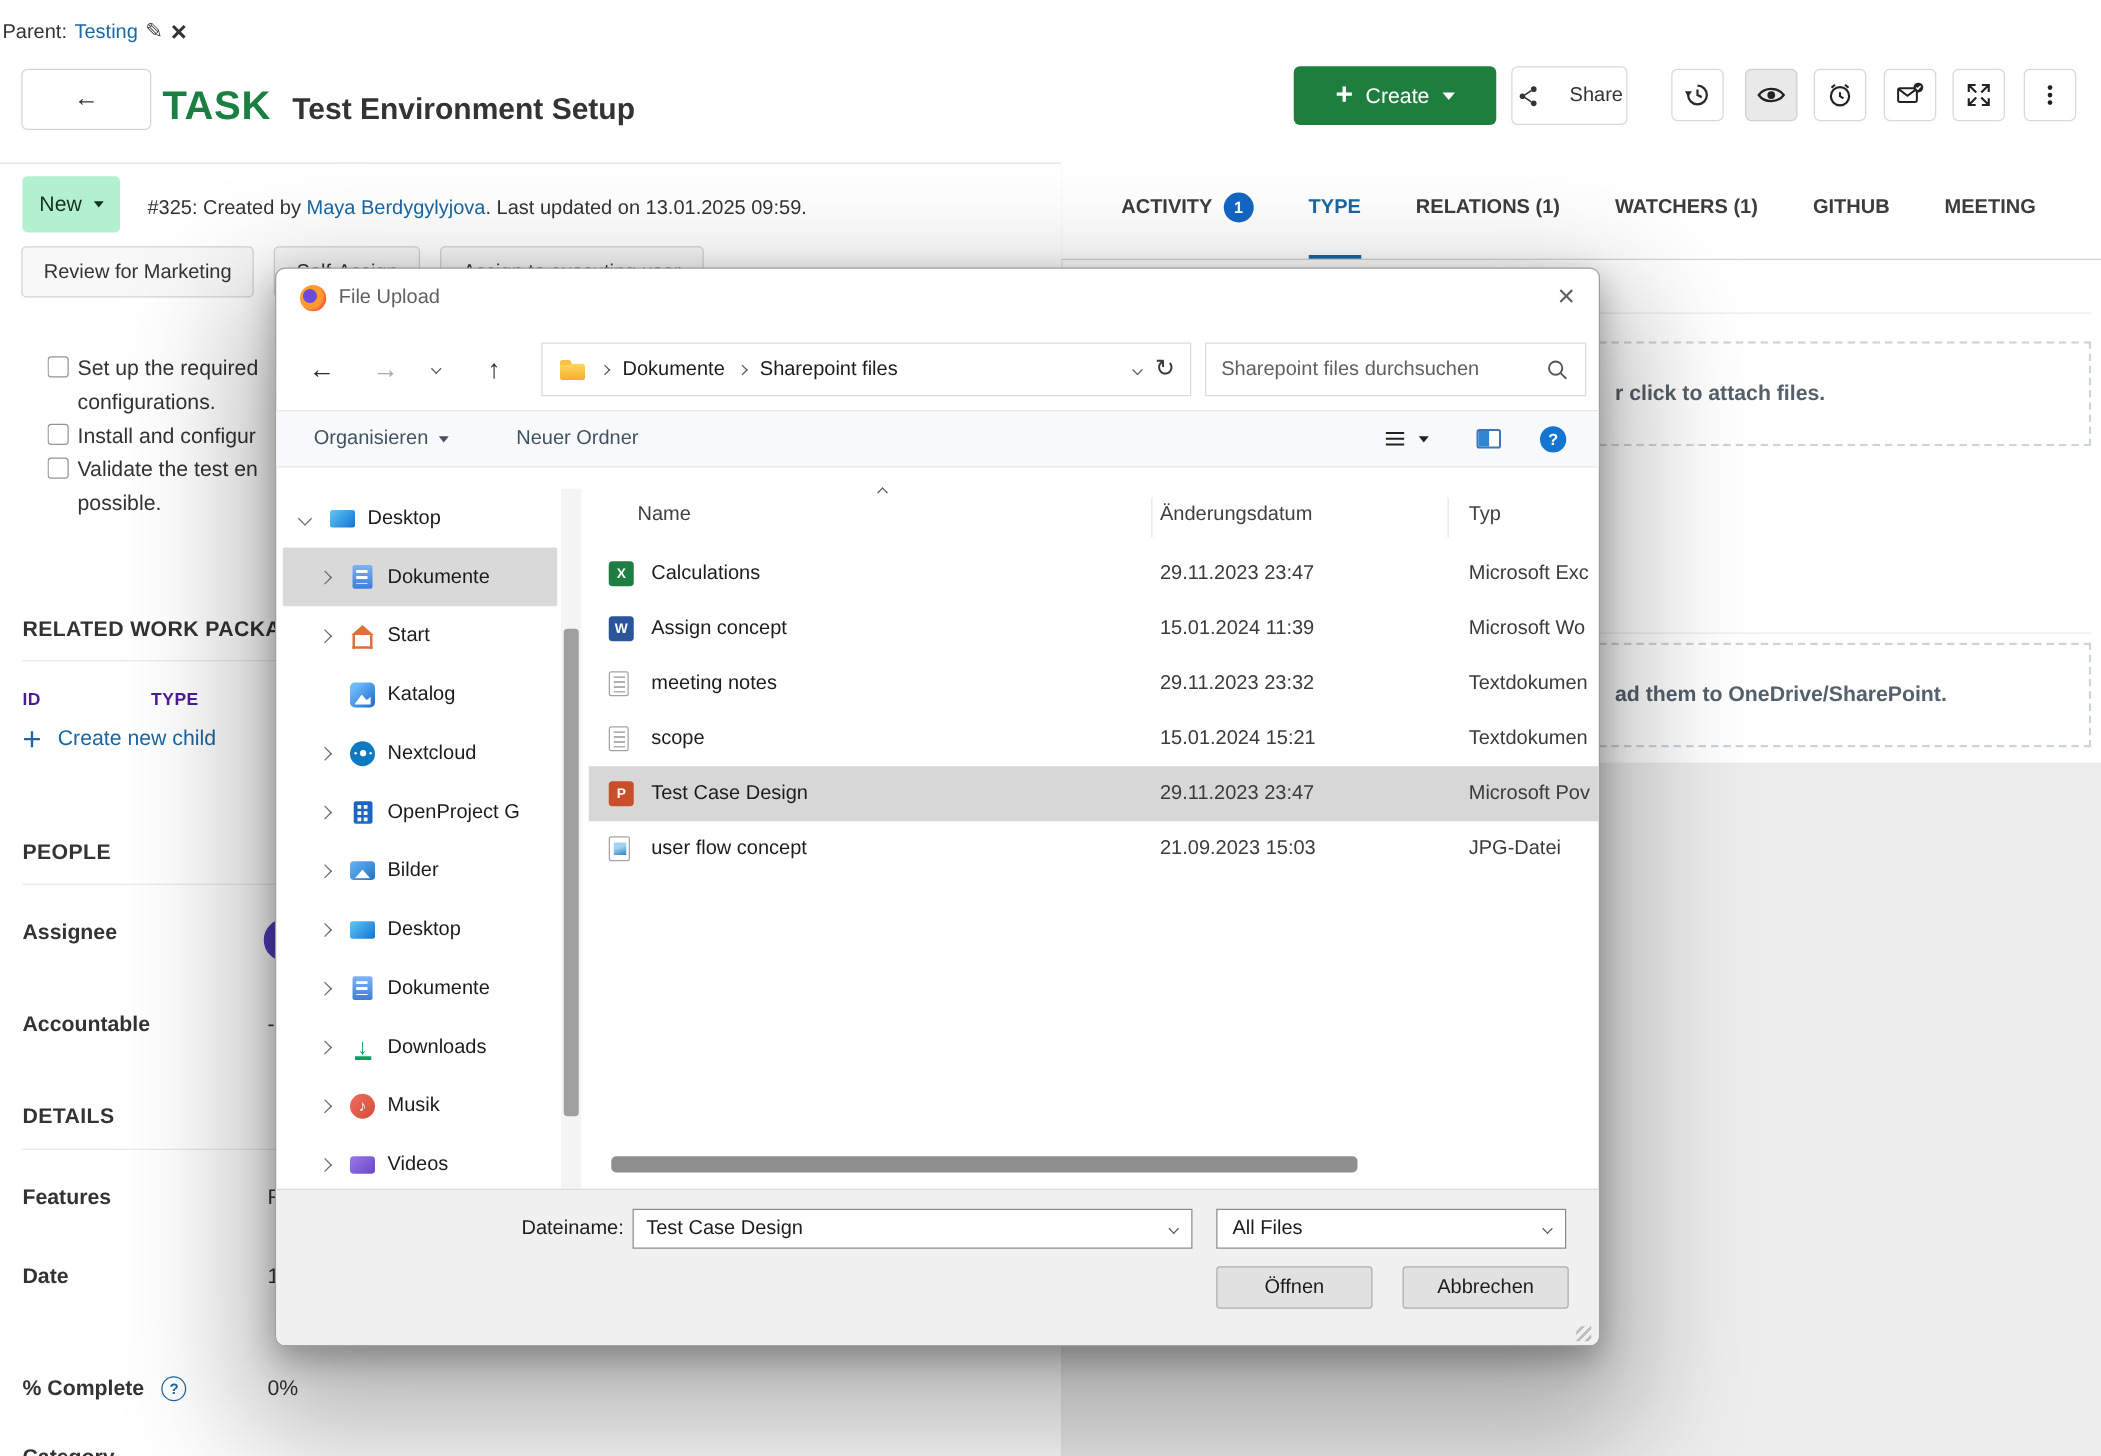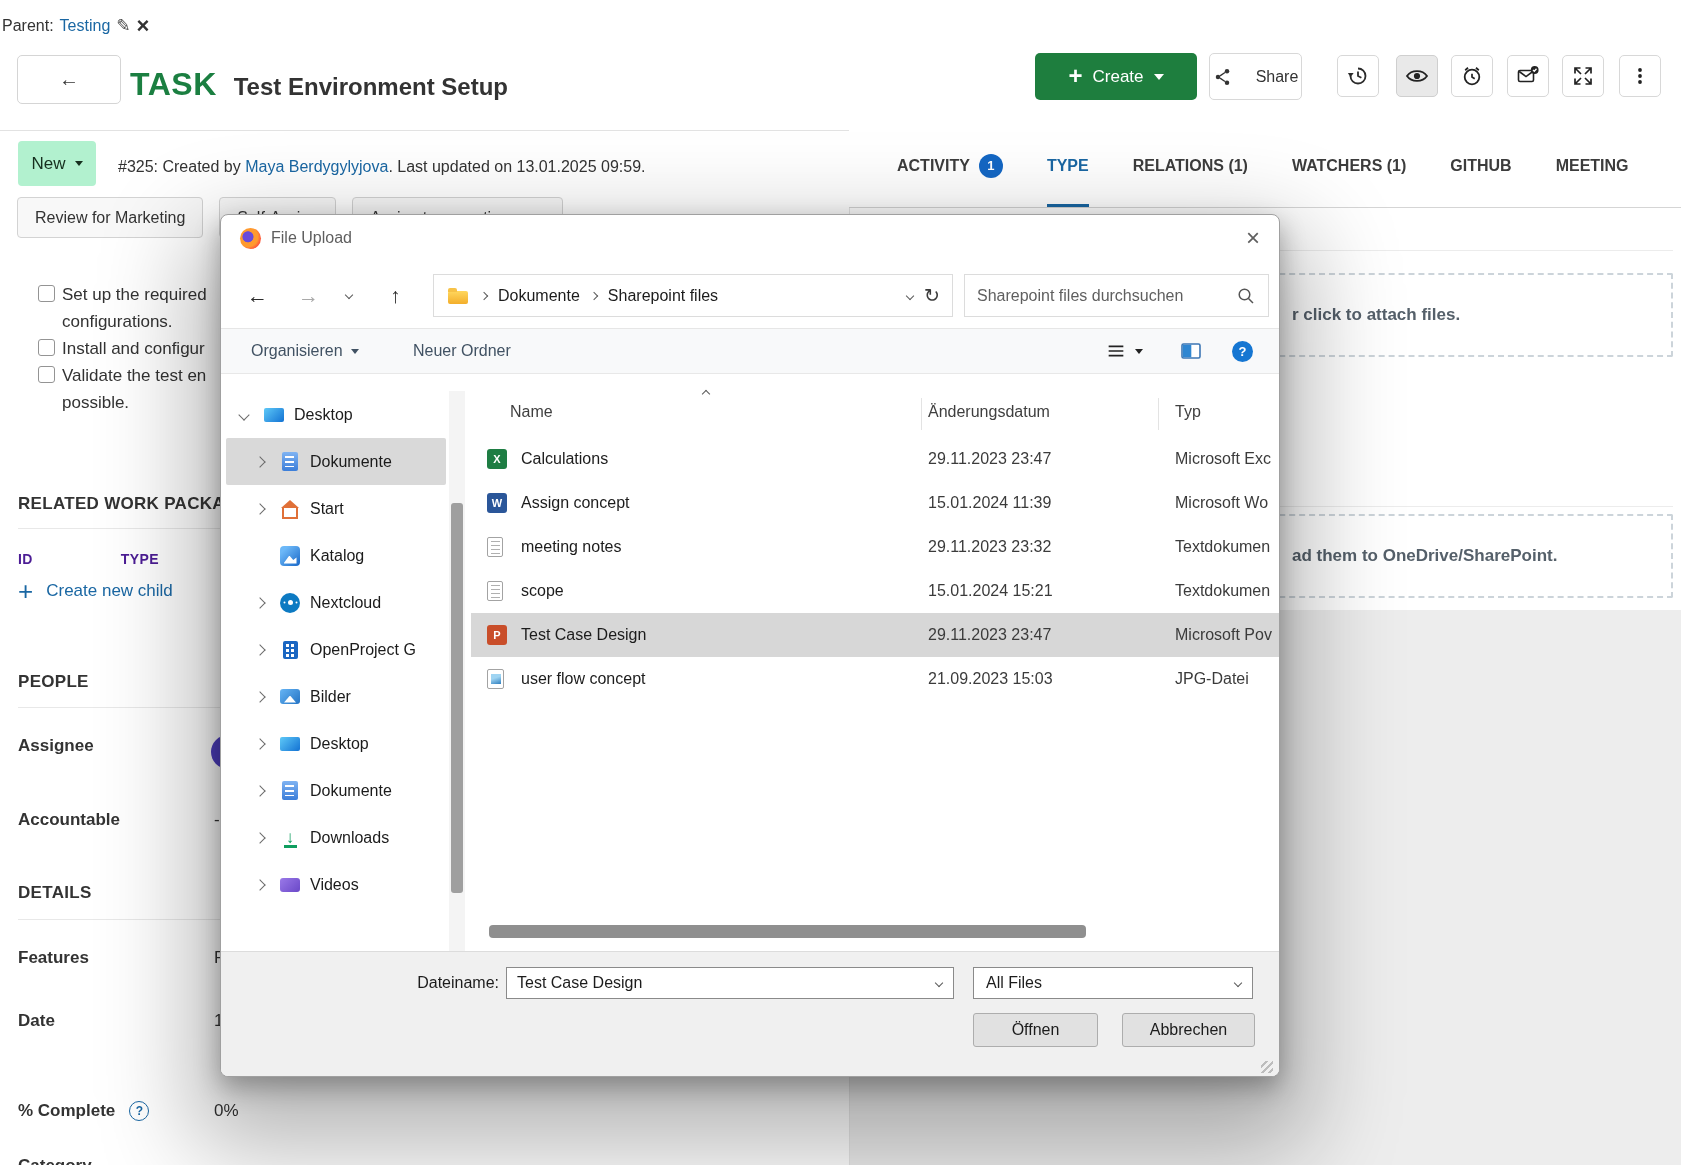--- a/index.html
+++ b/index.html
@@ -431,20 +431,25 @@
           <span class="ti document2"></span>
           <span class="tlabel">Dokumente</span>
         </div>
         <div class="tree-row">
           <span class="tchev right"></span>
           <span class="ti download"></span>
           <span class="tlabel">Downloads</span>
         </div>
         <div class="tree-row">
           <span class="tchev right"></span>
+          <span class="ti music"></span>
+          <span class="tlabel">Musik</span>
+        </div>
+        <div class="tree-row">
+          <span class="tchev right"></span>
           <span class="ti video"></span>
           <span class="tlabel">Videos</span>
         </div>
       </div>
     <div class="dlg tree-scroll">
         <span class="tree-thumb"></span>
       </div>
 
     <div class="dlg list-head">
       <span class="lh" style="left:39px">Name</span>

